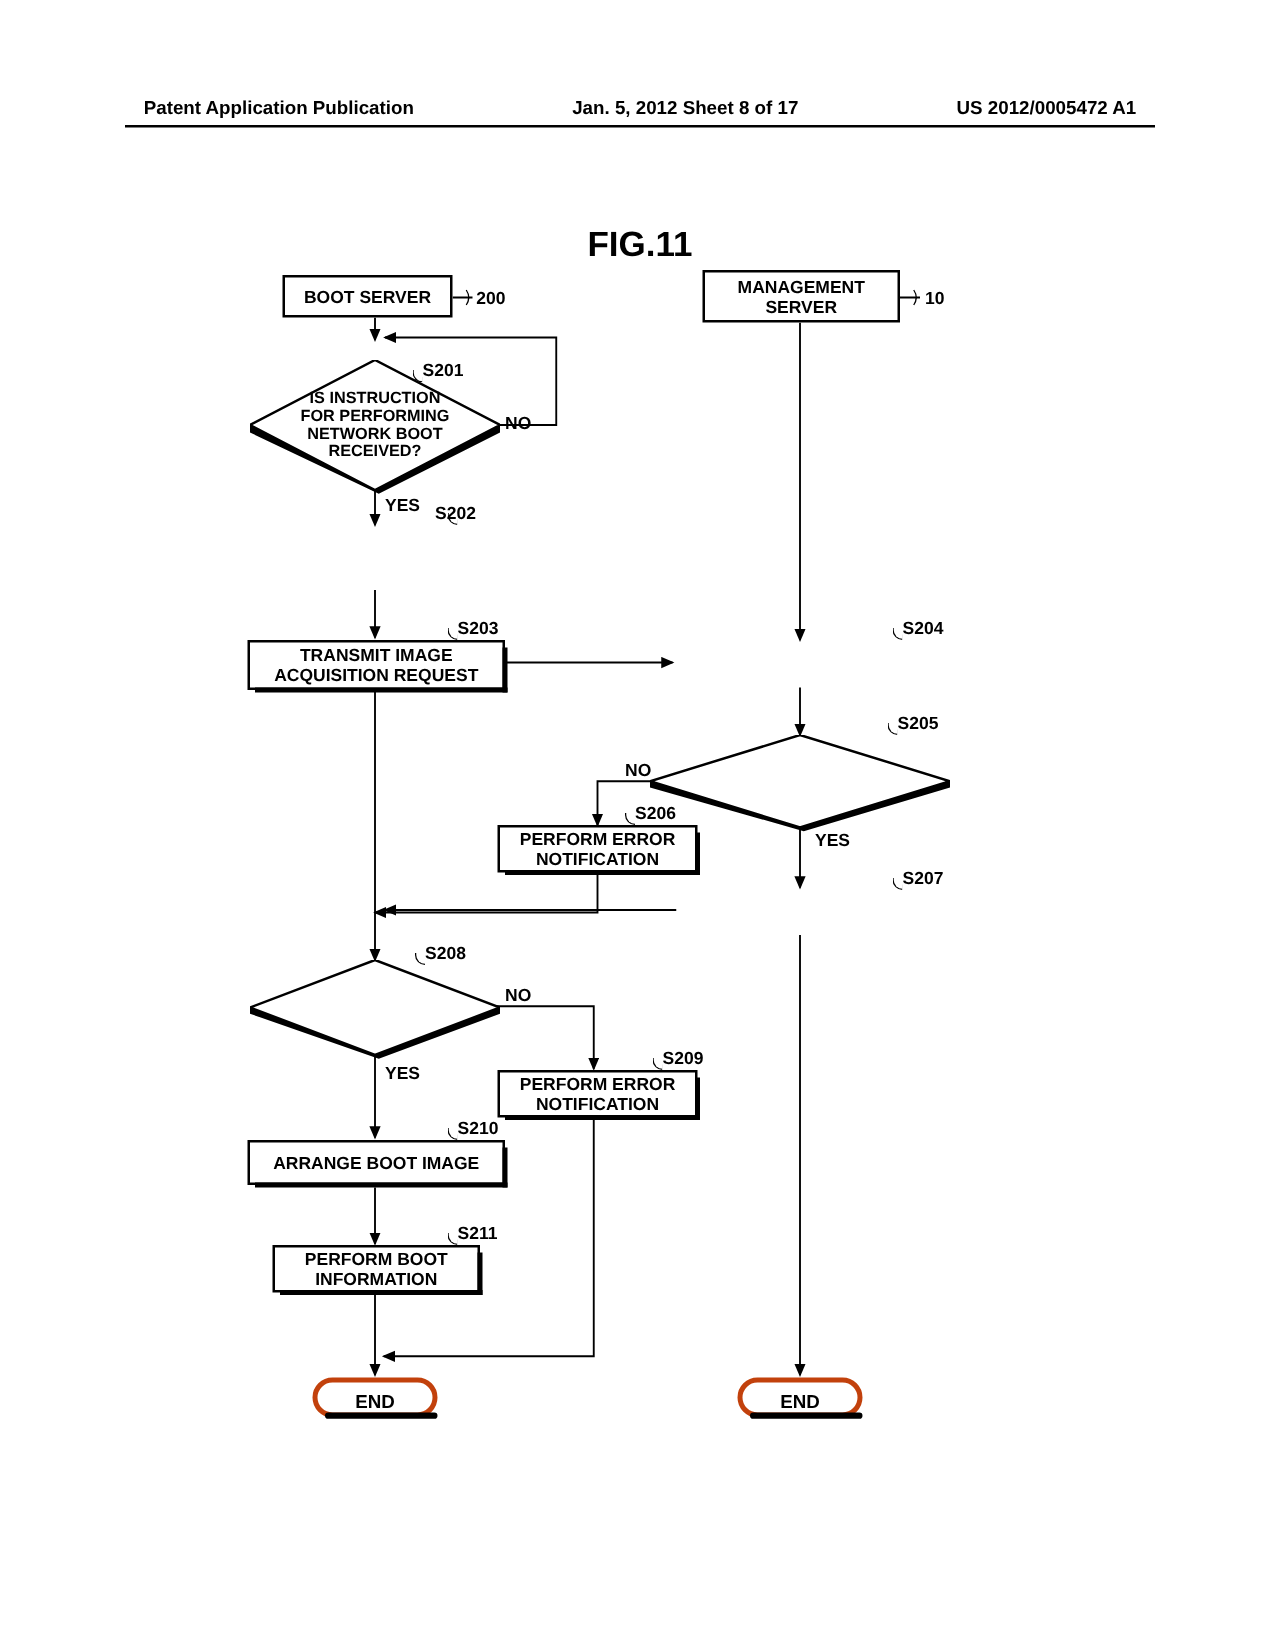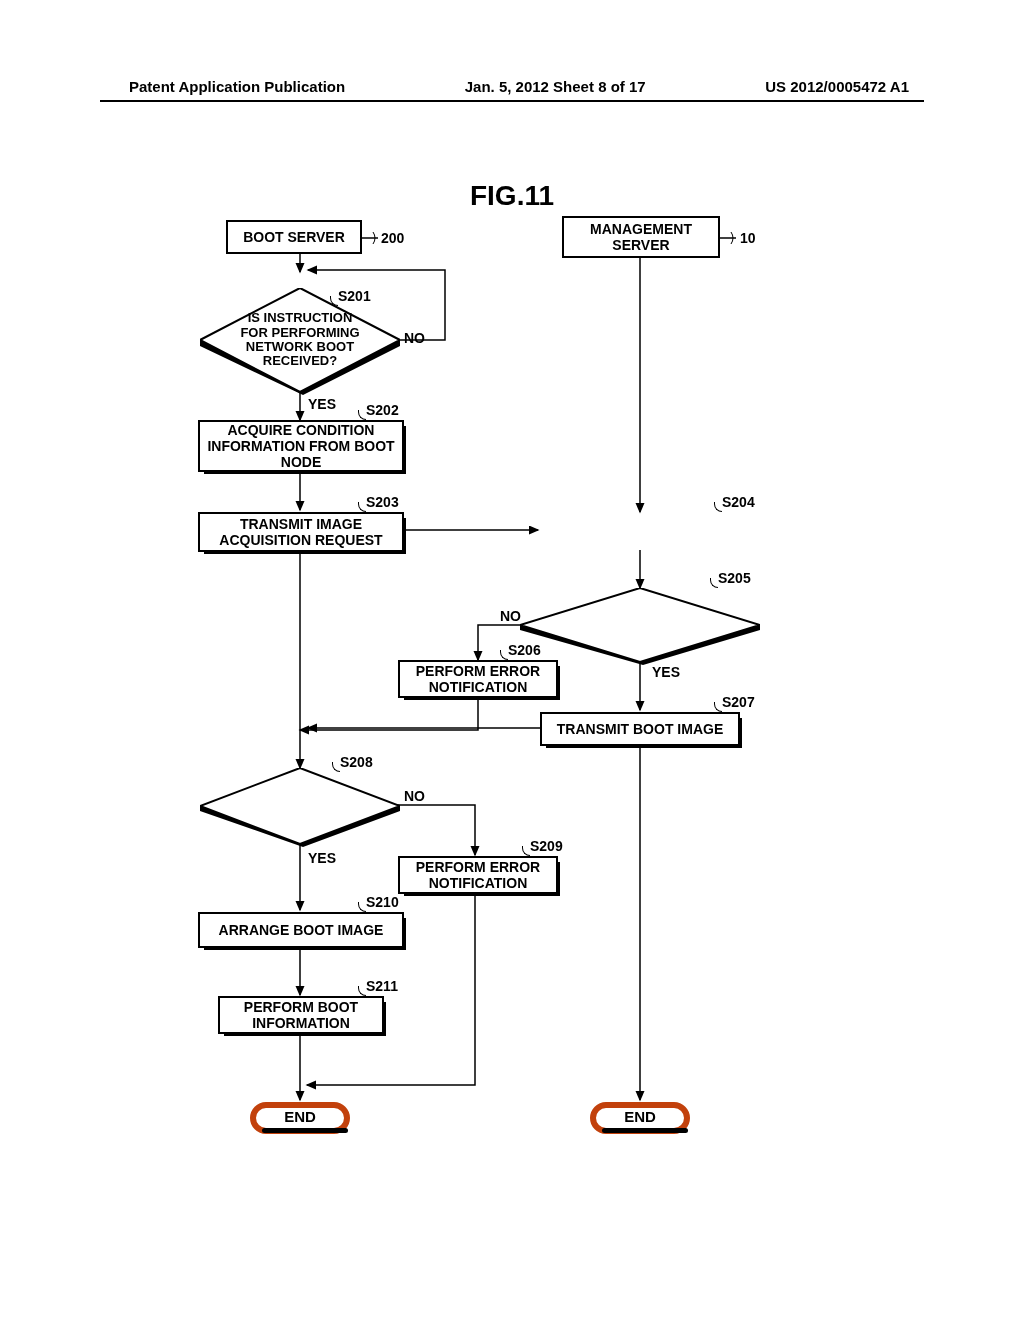--- a/index.html
+++ b/index.html
@@ -13,21 +13,20 @@
   .header {
     position: absolute;
     top: 78px;
     left: 0;
     right: 0;
     display: flex;
     justify-content: space-between;
     padding: 0 115px 0 115px;
     font-size: 15px;
     font-weight: bold;
-    margin-left: 14px;
   }
   .header-line {
     position: absolute;
     top: 100px;
     left: 100px;
     right: 100px;
     border-top: 2px solid #000;
   }
   .fig-title {
     position: absolute;
@@ -86,28 +85,28 @@
     font-size: 13px;
     font-weight: bold;
     line-height: 1.1;
     display: flex;
     align-items: center;
     justify-content: center;
   }
   
   .terminator {
     position: absolute;
-    border: 6px solid #c2410c;
+    border: 4px solid #c2410c;
     border-radius: 20px;
     background: #fff;
     text-align: center;
     font-size: 15px;
     font-weight: bold;
     display: flex;
-    align-items: flex-start;
+    align-items: flex-end;
     justify-content: center;
   }
   .terminator::after {
     content: "";
     position: absolute;
     left: 6px; right: -4px;
     bottom: -5px; height: 5px;
     background: #000;
     border-radius: 20px;
   }
@@ -215,26 +214,21 @@
     <div class="diamond-text" style="left:30px; top:20px; width:140px; height:64px; white-space:pre-line;">IS INSTRUCTION
 FOR PERFORMING
 NETWORK BOOT
 RECEIVED?</div>
   </div>
   <span class="label" style="left:338px; top:78px;">S201</span>
   <div class="leader" style="left:330px; top:86px;"></div>
   <span class="label" style="left:404px; top:120px;">NO</span>
   <span class="label" style="left:308px; top:186px;">YES</span>
 
-  <div class="box shadow" style="left:198px; top:210px; width:206px; height:52px; white-space:pre-line;">
-    <span>ACQUIRE CONDITION
-INFORMATION FROM BOOT
-NODE</span>
-  </div>
-  <span class="label" style="left:366px; top:192px;text-align:right;">S202</span>
+  <span class="label" style="left:348px; top:192px;text-align:right;">S202</span>
   <div class="leader" style="left:358px; top:200px;"></div>
 
   <div class="box shadow" style="left:198px; top:302px; width:206px; height:40px; white-space:pre-line;">
     <span>TRANSMIT IMAGE
 ACQUISITION REQUEST</span>
   </div>
   <span class="label" style="left:366px; top:284px;">S203</span>
   <div class="leader" style="left:358px; top:292px;"></div>
 
   <span class="label" style="left:722px; top:284px;">S204</span>
@@ -251,23 +245,20 @@
   <span class="label" style="left:500px; top:398px;">NO</span>
   <span class="label" style="left:652px; top:454px;">YES</span>
 
   <div class="box shadow" style="left:398px; top:450px; width:160px; height:38px; white-space:pre-line;">
     <span>PERFORM ERROR
 NOTIFICATION</span>
   </div>
   <span class="label" style="left:508px; top:432px;">S206</span>
   <div class="leader" style="left:500px; top:440px;"></div>
 
-  <div class="box shadow" style="left:540px; top:502px; width:200px; height:34px;">
-    <span>TRANSMIT BOOT IMAGE</span>
-  </div>
   <span class="label" style="left:722px; top:484px;">S207</span>
   <div class="leader" style="left:714px; top:492px;"></div>
 
   <div class="diamond-wrap" style="left:200px; top:558px; width:200px; height:80px;">
     <svg class="diamond-svg" width="200" height="80">
       <polygon points="100,0 200,38 100,76 0,38" fill="#fff" stroke="#000" stroke-width="2"></polygon>
       <polygon points="103,79 200,43 200,38 100,76 0,38 0,43" fill="#000"></polygon>
     </svg>
   </div>
   <span class="label" style="left:340px; top:544px;">S208</span>

